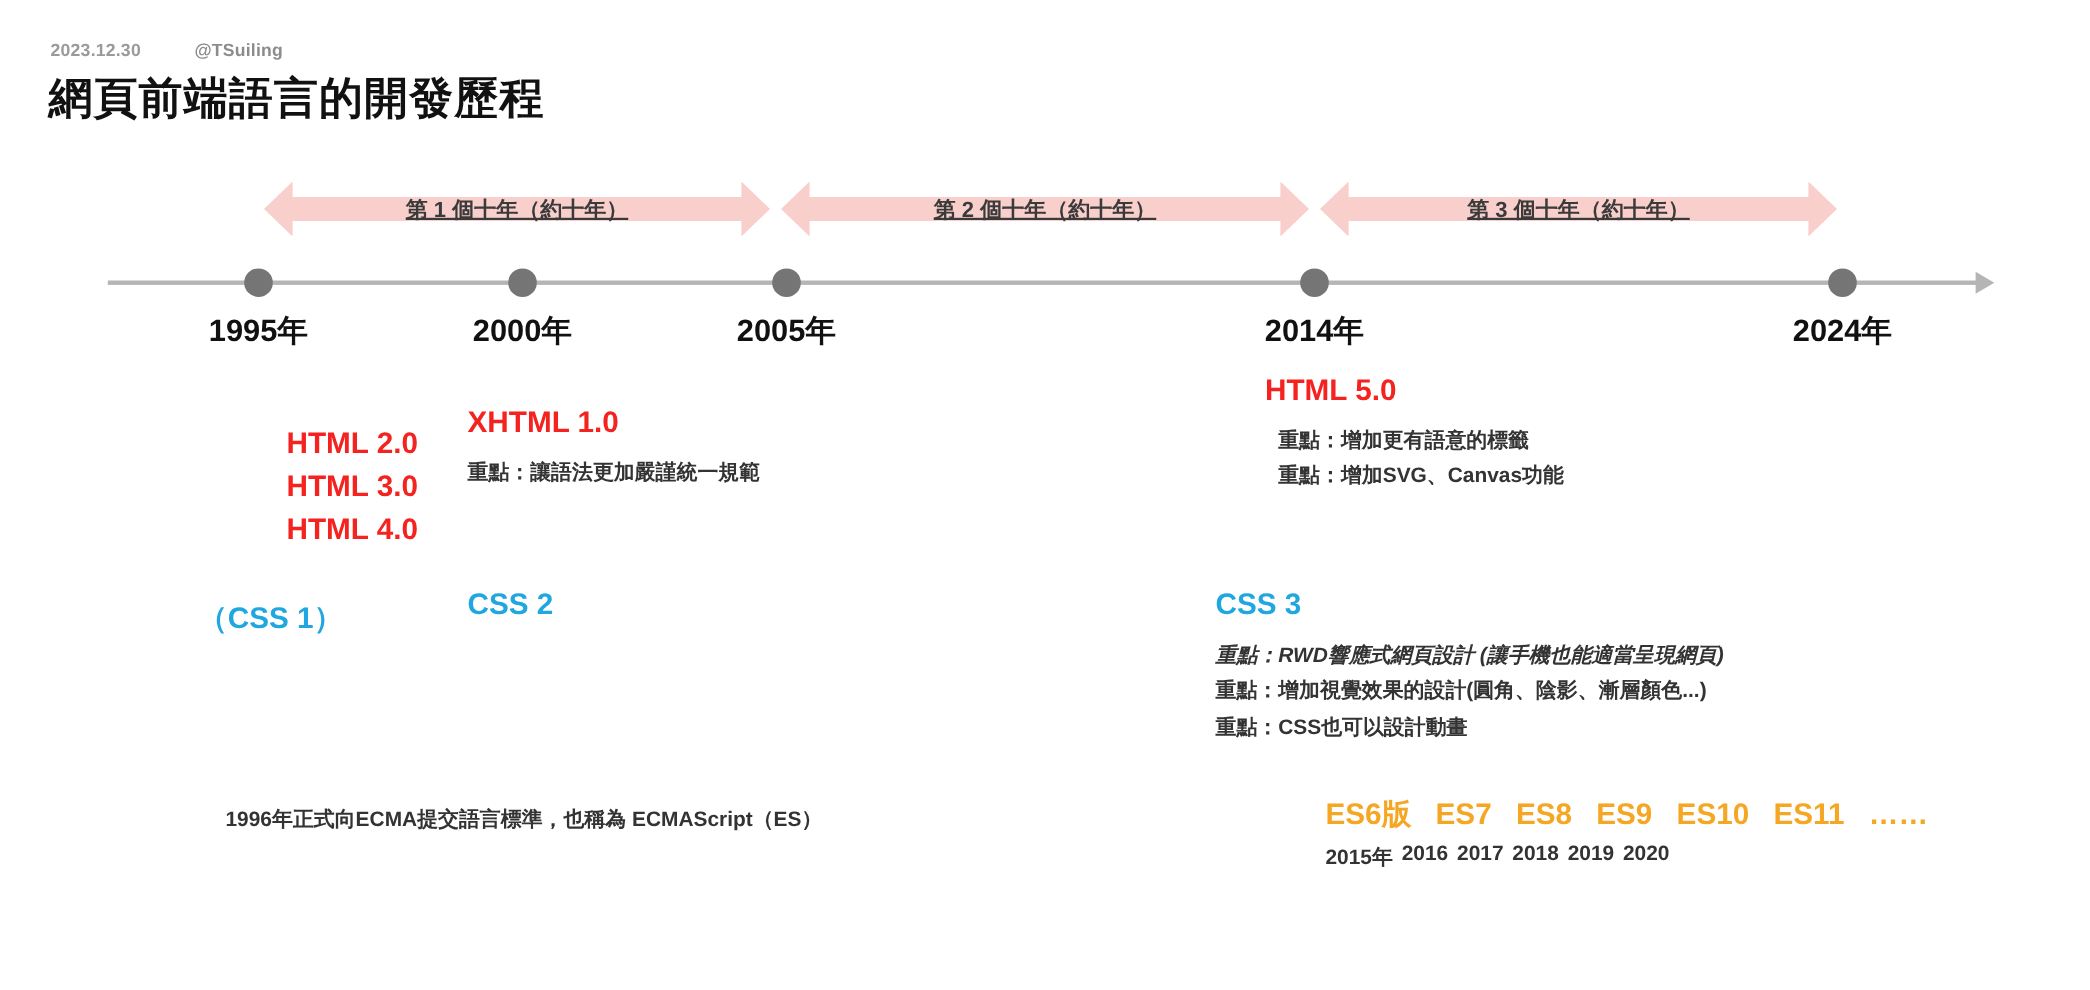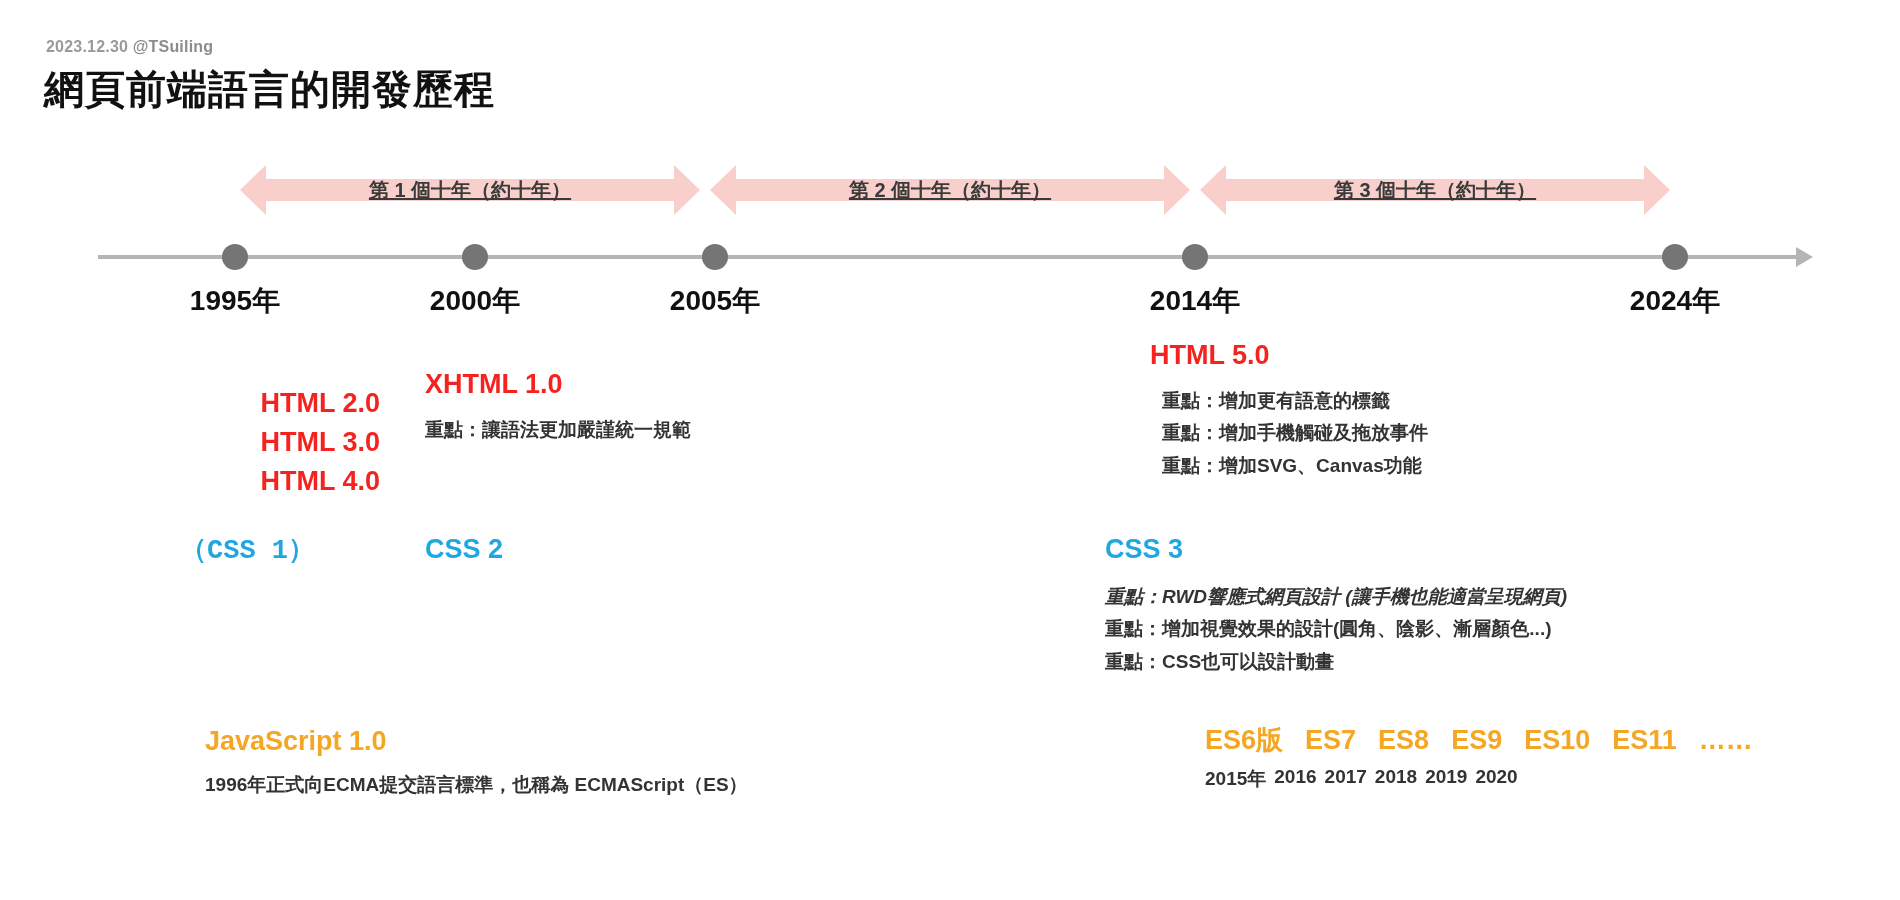--- a/index.html
+++ b/index.html
@@ -19,21 +19,21 @@
   
   .meta {
     position: absolute;
     left: 46px;
     top: 38px;
     font-size: 16px;
     color: #9a9a9a;
     font-weight: bold;
     letter-spacing: 0.2px;
   }
-  .meta .handle { color: #8c8c8c; }
+  .meta .handle { color: #8c8c8c; margin-left: 44px; }
   .title {
     position: absolute;
     left: 44px;
     top: 62px;
     font-size: 40px;
     font-weight: bold;
     color: #111;
     letter-spacing: 1px;
   }
 
@@ -187,39 +187,37 @@
 </div>
 
 <div class="block" style="left:425px; top:321px;margin-top:44px;">
   <div class="head html">XHTML 1.0</div>
   <div class="note" style="margin-top:10px;">重點：讓語法更加嚴謹統一規範</div>
 </div>
 
 <div class="block" style="left:1150px; top:336px;">
   <div class="head html">HTML 5.0</div>
   <div class="note" style="margin-top:10px; margin-left:12px;">重點：增加更有語意的標籤</div>
-  <div class="note" style="margin-left:12px;">重點：增加手機觸碰及拖放事件</div>
   <div class="note" style="margin-left:12px;">重點：增加SVG、Canvas功能</div>
 </div>
 
-<div class="block" style="left:180px; top:532px;font-family:Liberation Mono, monospace;">
+<div class="block" style="left:180px; top:543px;">
   <div class="head css">（CSS 1）</div>
 </div>
 <div class="block" style="left:425px; top:530px;">
   <div class="head css">CSS 2</div>
 </div>
 <div class="block" style="left:1105px; top:530px;">
   <div class="head css">CSS 3</div>
   <div class="note" style="margin-top:12px;font-style:italic;">重點：RWD響應式網頁設計 (讓手機也能適當呈現網頁)</div>
   <div class="note">重點：增加視覺效果的設計(圓角、陰影、漸層顏色...)</div>
   <div class="note">重點：CSS也可以設計動畫</div>
 </div>
 
 <div class="block" style="left:205px; top:722px;">
-  <div class="head js">JavaScript 1.0</div>
   <div class="note" style="margin-top:8px;">1996年正式向ECMA提交語言標準，也稱為 ECMAScript（ES）</div>
 </div>
 
 <div class="block" style="left:1205px; top:722px;">
   <div class="es-row">
     <span class="es">ES6版</span>
     <span class="es">ES7</span>
     <span class="es">ES8</span>
     <span class="es">ES9</span>
     <span class="es">ES10</span>

